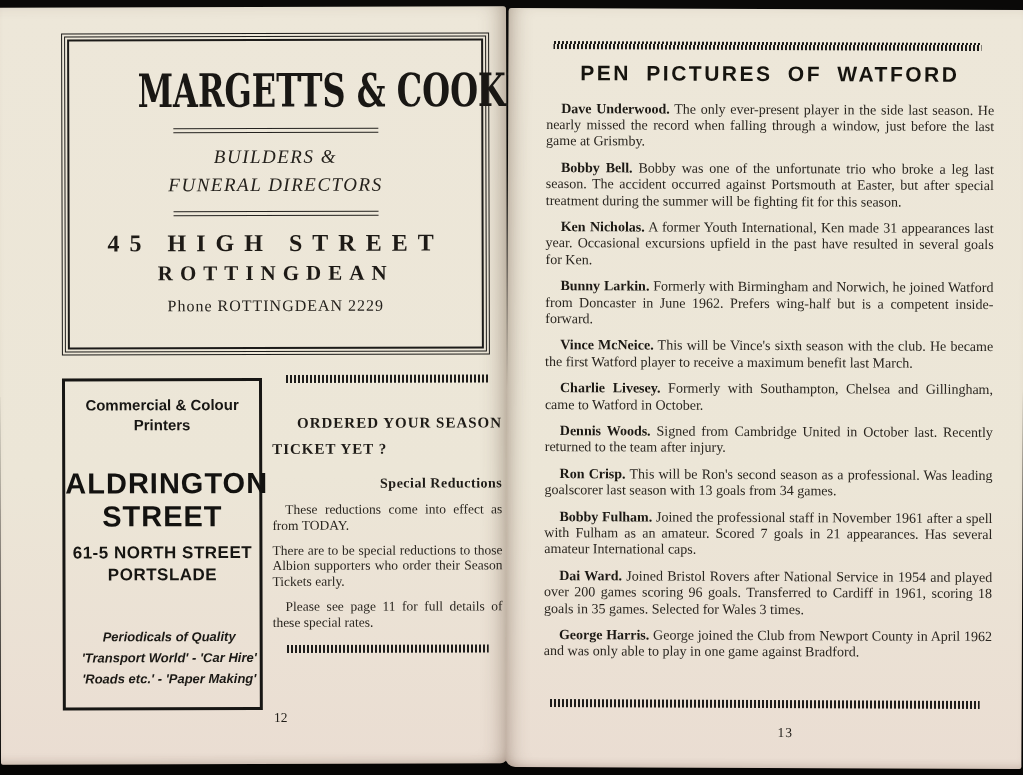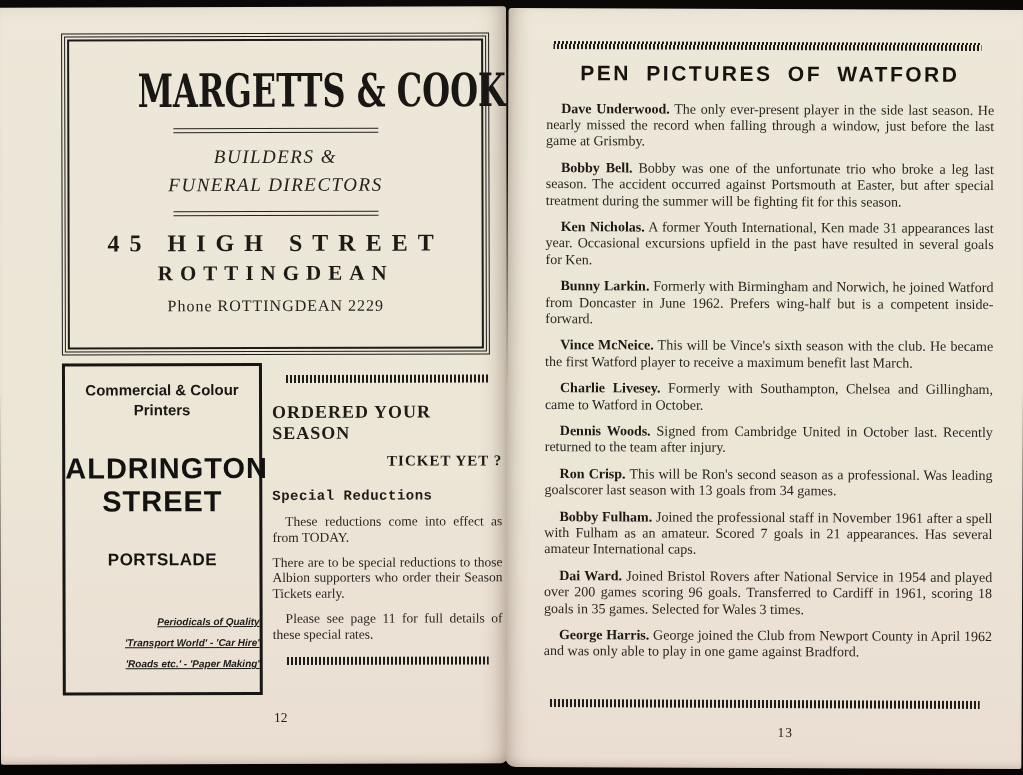--- a/index.html
+++ b/index.html
@@ -23,34 +23,34 @@
   .margetts-inner{border:2px solid #1c1b19;height:100%;box-sizing:border-box;text-align:center;}
   .margetts-title{margin:26px 0 0;font-family:"DejaVu Serif",serif;font-weight:bold;font-size:41px;color:#191714;white-space:nowrap;}
   .margetts-title .condense{display:inline-block;transform:scale(0.78,1.12);transform-origin:center;letter-spacing:0px;}
   .double-rule{width:205px;height:3px;border-top:1.5px solid #24221f;border-bottom:1.5px solid #24221f;margin:13px auto 11px;}
   .builders{margin:2px 0;font-style:italic;font-size:19px;letter-spacing:1.5px;color:#24211c;line-height:26px;}
   .addr1{margin:14px 0 4px;font-weight:bold;font-size:24px;letter-spacing:10px;color:#1d1a16;}
   .addr2{margin:0;font-weight:bold;font-size:21px;letter-spacing:7px;color:#1d1a16;}
   .phone{margin:11px 0 0;font-size:16px;letter-spacing:1px;color:#24211c;}
 
   
-  .aldrington{position:absolute;left:62px;top:356px;width:200px;height:332px;border:3px solid #171614;box-sizing:border-box;
+  .aldrington{position:absolute;left:62px;top:371px;width:200px;height:332px;border:3px solid #171614;box-sizing:border-box;
               font-family:"Liberation Sans",sans-serif;text-align:center;}
   .ald-tagline{margin:14px 8px 0;font-weight:bold;font-size:15px;line-height:20px;color:#181714;}
   .ald-name{margin:32px 0 0;font-weight:bold;font-size:29px;line-height:33px;letter-spacing:1px;color:#131210;}
   .ald-street{margin:9px 0 0;font-weight:bold;font-size:17px;line-height:22px;letter-spacing:.5px;color:#161512;}
-  .ald-periodicals{margin:40px 0 0 13px;text-align:right;font-style:italic;font-weight:bold;font-size:10px;line-height:21px;color:#1b1915;text-decoration:underline;}
+  .ald-periodicals{margin:40px 0 0 13px;text-align:center;font-style:italic;font-weight:bold;font-size:13px;line-height:21px;color:#1b1915;}
   .ald-periodicals .pline{font-weight:bold;}
 
   
   .season-col{position:absolute;left:272px;top:368px;width:230px;}
   .season-col .hatch{width:202px;margin:0 auto;}
-  .season-h1{margin:19px 0 0;text-align:left;font-weight:bold;font-size:18px;letter-spacing:1px;color:#1e1b17;}
-  .season-h2{margin:9px 0 0;text-align:right;font-weight:bold;font-size:15px;letter-spacing:1px;color:#1e1b17;}
-  .season-h3{margin:18px 0 10px;text-align:left;font-weight:bold;font-size:14px;letter-spacing:.5px;color:#1e1b17;font-family:Liberation Mono, monospace;}
+  .season-h1{margin:32px 0 0;text-align:right;font-weight:bold;font-size:15px;letter-spacing:1px;color:#1e1b17;}
+  .season-h2{margin:9px 0 0;text-align:left;font-weight:bold;font-size:15px;letter-spacing:1px;color:#1e1b17;}
+  .season-h3{margin:18px 0 10px;text-align:right;font-weight:bold;font-size:14px;letter-spacing:.5px;color:#1e1b17;}
   .season-col p.body{margin:0 0 9px;font-size:13.5px;line-height:15.8px;text-align:justify;color:#2a2620;}
   .season-col p.body.indent{text-indent:13px;}
   .season-col .hatch.bottom{margin-top:14px;}
 
   .pageno{position:absolute;font-size:13.5px;color:#211e19;}
   .pageno-left{left:273px;top:703px;}
   .pageno-right{left:272px;top:716px;letter-spacing:1px;}
 
   
   .rp-hatch-top{position:absolute;left:45px;top:33px;width:428px;}
@@ -79,21 +79,21 @@
           <p class="addr1">45 HIGH STREET</p>
           <p class="addr2">ROTTINGDEAN</p>
           <p class="phone">Phone ROTTINGDEAN 2229</p>
         </div>
       </div>
     </div>
 
     <div class="aldrington">
       <p class="ald-tagline"><span>Commercial &amp; Colour</span><br><span>Printers</span></p>
       <p class="ald-name"><span>ALDRINGTON</span><br><span>STREET</span></p>
-      <p class="ald-street"><br><span>PORTSLADE</span></p>
+      <p class="ald-street"><span>61-5 NORTH STREET</span><br><span>PORTSLADE</span></p>
       <p class="ald-periodicals"><span>Periodicals of Quality</span><br><span class="pline">'Transport World' - 'Car Hire'</span><br><span class="pline">'Roads etc.' - 'Paper Making'</span></p>
     </div>
 
     <div class="season-col">
       <div class="hatch top"></div>
       <h2 class="season-h1">ORDERED YOUR SEASON</h2>
       <h2 class="season-h2">TICKET YET ?</h2>
       <h3 class="season-h3">Special Reductions</h3>
       <p class="body indent">These reductions come into effect as from TODAY.</p>
       <p class="body">There are to be special reductions to those Albion supporters who order their Season Tickets early.</p>

